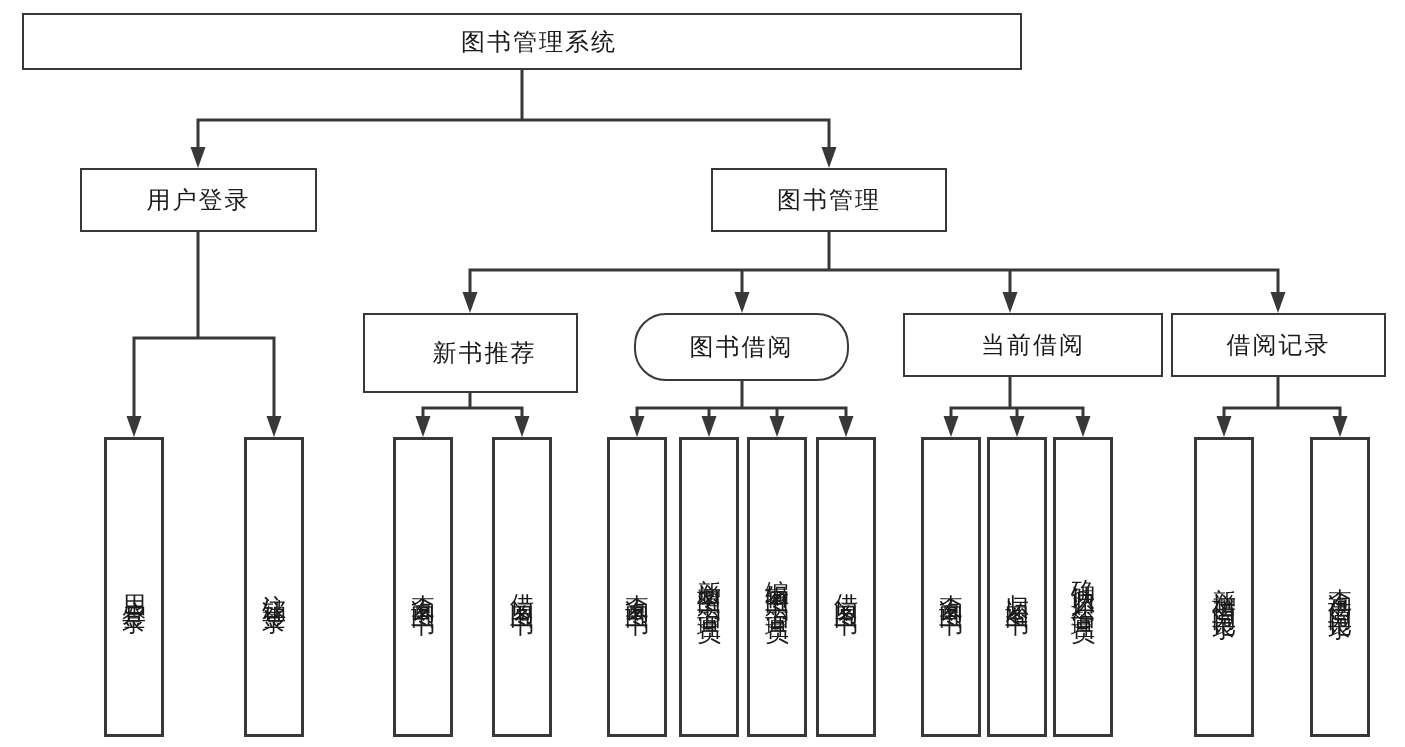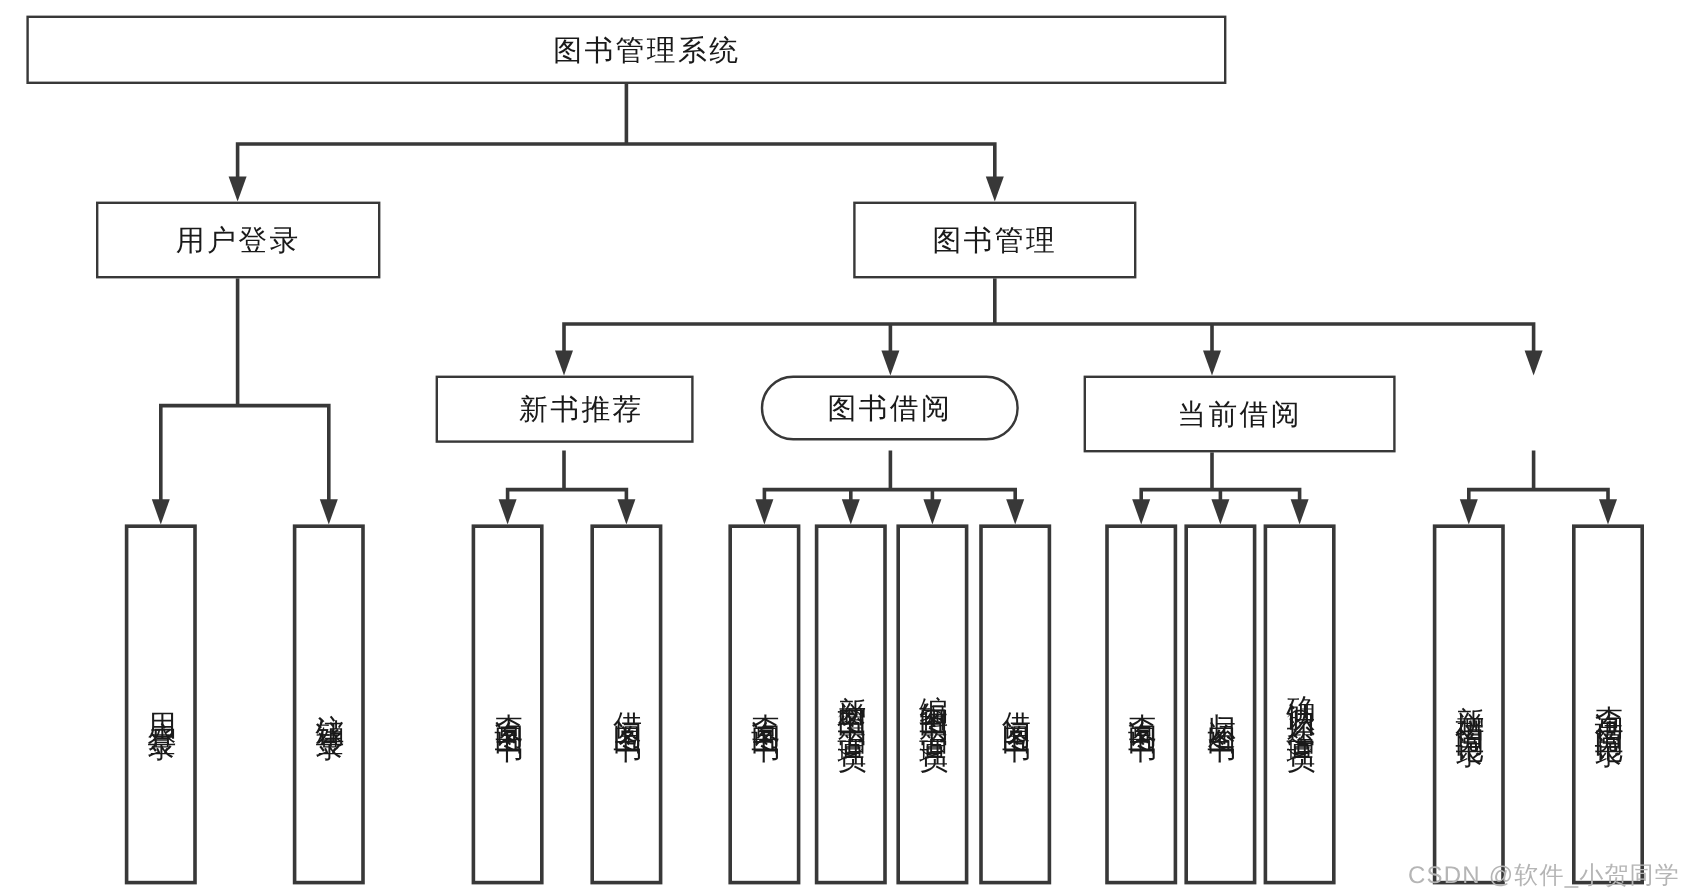--- a/index.html
+++ b/index.html
@@ -110,28 +110,31 @@
     <span class="label">图书管理系统</span>
   </div>
 
   <div class="hbox" style="left:80px; top:168px; width:237px; height:64px;">
     <span class="label">用户登录</span>
   </div>
   <div class="hbox" style="left:711px; top:168px; width:236px; height:64px;">
     <span class="label">图书管理</span>
   </div>
 
-  <div class="hbox" style="left:363px; top:313px; width:215px; height:56px;padding-left:28px;">
+  <div class="hbox" style="left:363px; top:313px; width:215px; height:80px;padding-left:28px;">
     <span class="label">新书推荐</span>
   </div>
-  <div class="hbox" style="left:634px; top:313px; width:215px; height:54px;border-radius:32px;">
+  <div class="hbox" style="left:634px; top:313px; width:215px; height:68px;border-radius:32px;">
     <span class="label">图书借阅</span>
   </div>
   <div class="hbox" style="left:903px; top:313px; width:260px; height:64px;">
     <span class="label">当前借阅</span>
+  </div>
+  <div class="hbox" style="left:1171px; top:313px; width:215px; height:64px;">
+    <span class="label">借阅记录</span>
   </div>
 
   <div class="leaf" style="left:104px;">
     <span class="vlabel">用户登录</span>
   </div>
   <div class="leaf" style="left:244px;">
     <span class="vlabel">注销登录</span>
   </div>
 
   <div class="leaf" style="left:393px;">
@@ -164,15 +167,14 @@
     <span class="vlabel">确认归还（管理员）</span>
   </div>
 
   <div class="leaf" style="left:1194px;">
     <span class="vlabel">新增借阅记录</span>
   </div>
   <div class="leaf" style="left:1310px;">
     <span class="vlabel">查询借阅记录</span>
   </div>
 
-  <div class="watermark">CSDN @软件_小贺同学</div>
 
 </div>
 
 </body></html>

